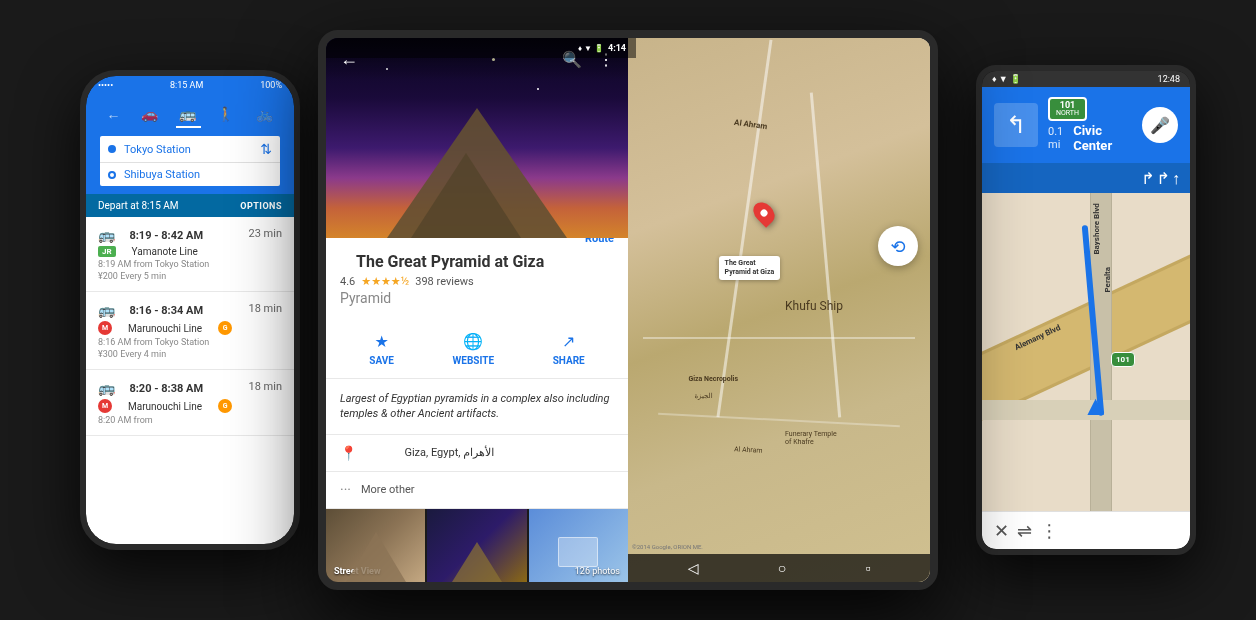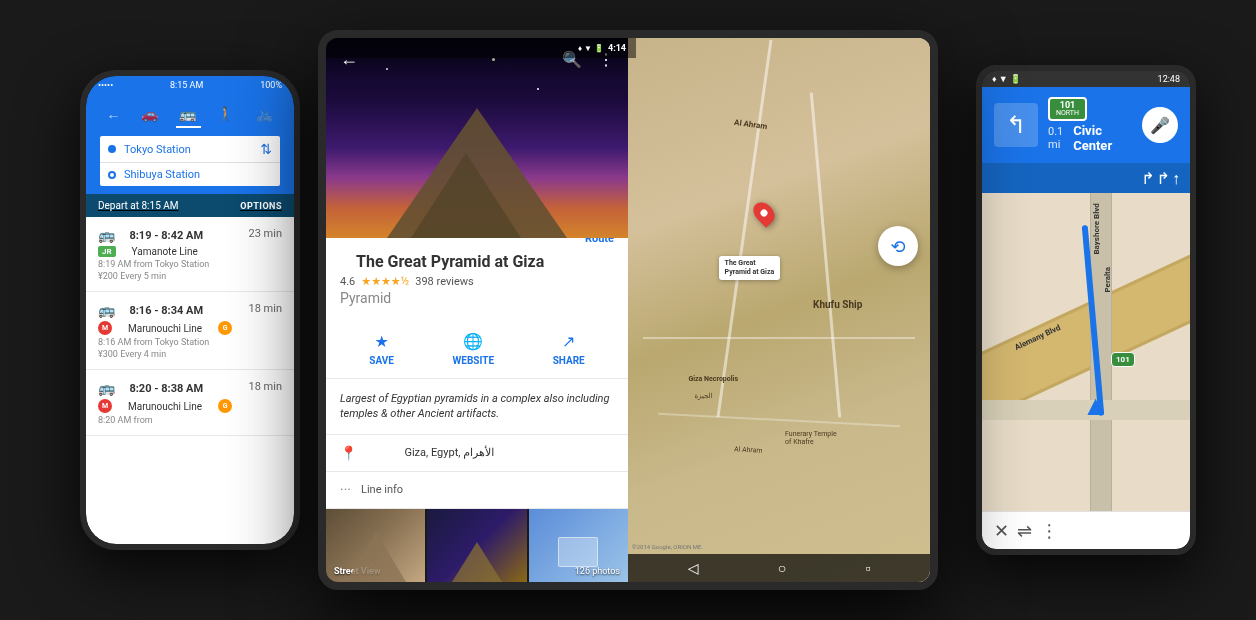--- a/index.html
+++ b/index.html
@@ -104,26 +104,25 @@
     .transit-input-text {
       font-size: 11px;
       color: #1a73e8;
       flex: 1;
     }
     .transit-swap {
       color: #1a73e8;
       font-size: 14px;
     }
     .transit-depart-bar {
-      background: #0c4a6e;
+      background: #0369a1;
       padding: 6px 12px;
       display: flex;
       justify-content: space-between;
       align-items: center;
-      text-decoration: underline;
     }
     .transit-depart-text {
       color: white;
       font-size: 10px;
     }
     .transit-options-btn {
       color: white;
       font-size: 9px;
       font-weight: bold;
       letter-spacing: 0.5px;
@@ -727,21 +726,21 @@
 
       <div class="tablet-description">Largest of Egyptian pyramids in a complex also including temples &amp; other Ancient artifacts.</div>
 
       <div class="tablet-location-row">
         <span class="location-pin">📍</span>
         <span class="location-text">Giza, Egypt, الأهرام</span>
       </div>
 
       <div class="tablet-more-info">
         <span class="more-dots">···</span>
-        <span class="more-info-text">Line info</span>
+        <span class="more-info-text">More other</span>
       </div>
 
       <div class="tablet-photos-strip">
         <div class="photo-thumb photo-thumb-1">
           <span class="photo-label">Street View</span>
         </div>
         <div class="photo-thumb photo-thumb-2"></div>
         <div class="photo-thumb photo-thumb-3">
           <div style="position:absolute; inset:0; background:linear-gradient(135deg, #5b8dd9 0%, #9bc4e8 100%);"></div>
           <div style="position:absolute; bottom:20%; left:50%; transform:translateX(-50%); width:40px; height:30px; background:rgba(255,255,255,0.3); border-radius:2px; border:1px solid rgba(255,255,255,0.5);"></div>
@@ -754,21 +753,21 @@
       <div class="map-terrain">
 
         <div style="position:absolute; inset:0; background: linear-gradient(160deg, #c8b48a 0%, #d4c09a 30%, #baa870 50%, #c8b88a 70%, #d0c090 100%);"></div>
 
         <div style="position:absolute; width:3px; height:70%; top:0; left:38%; background:rgba(255,255,255,0.5); transform:rotate(8deg);"></div>
         <div style="position:absolute; width:3px; height:60%; top:10%; left:65%; background:rgba(255,255,255,0.5); transform:rotate(-5deg);"></div>
         <div style="position:absolute; width:90%; height:2px; top:55%; left:5%; background:rgba(255,255,255,0.4);"></div>
         <div style="position:absolute; width:80%; height:2px; top:70%; left:10%; background:rgba(255,255,255,0.3); transform:rotate(3deg);"></div>
 
         <div style="position:absolute; top:15%; left:35%; font-size:8px; color:#4a3a20; font-weight:bold; transform:rotate(8deg);">Al Ahram</div>
-        <div style="position:absolute; top:48%; left:52%; font-size:10px; color:#4a3a20; font-weight:bold;margin-left:28px;">Khufu Ship</div>
+        <div style="position:absolute; top:48%; left:52%; font-size:12px; color:#4a3a20; font-weight:normal;">Khufu Ship</div>
         <div style="position:absolute; top:62%; left:20%; font-size:7px; color:#4a3a20; font-weight:bold;">Giza Necropolis</div>
         <div style="position:absolute; top:65%; left:22%; font-size:7px; color:#4a3a20;">الجيزة</div>
         <div style="position:absolute; top:75%; left:35%; font-size:7px; color:#4a3a20; transform:rotate(3deg);">Al Ahram</div>
         <div style="position:absolute; top:72%; left:52%; font-size:7px; color:#4a3a20;">Funerary Temple<br>of Khafre</div>
 
         <div style="position:absolute; top:30%; left:45%; transform:translateX(-50%);">
           <div style="width:18px; height:24px; background:#e53935; border-radius:50% 50% 50% 0; transform:rotate(-45deg); position:relative; box-shadow: 0 2px 6px rgba(0,0,0,0.4);">
             <div style="width:7px; height:7px; background:white; border-radius:50%; position:absolute; top:50%; left:50%; transform:translate(-50%,-50%);"></div>
           </div>
         </div>

